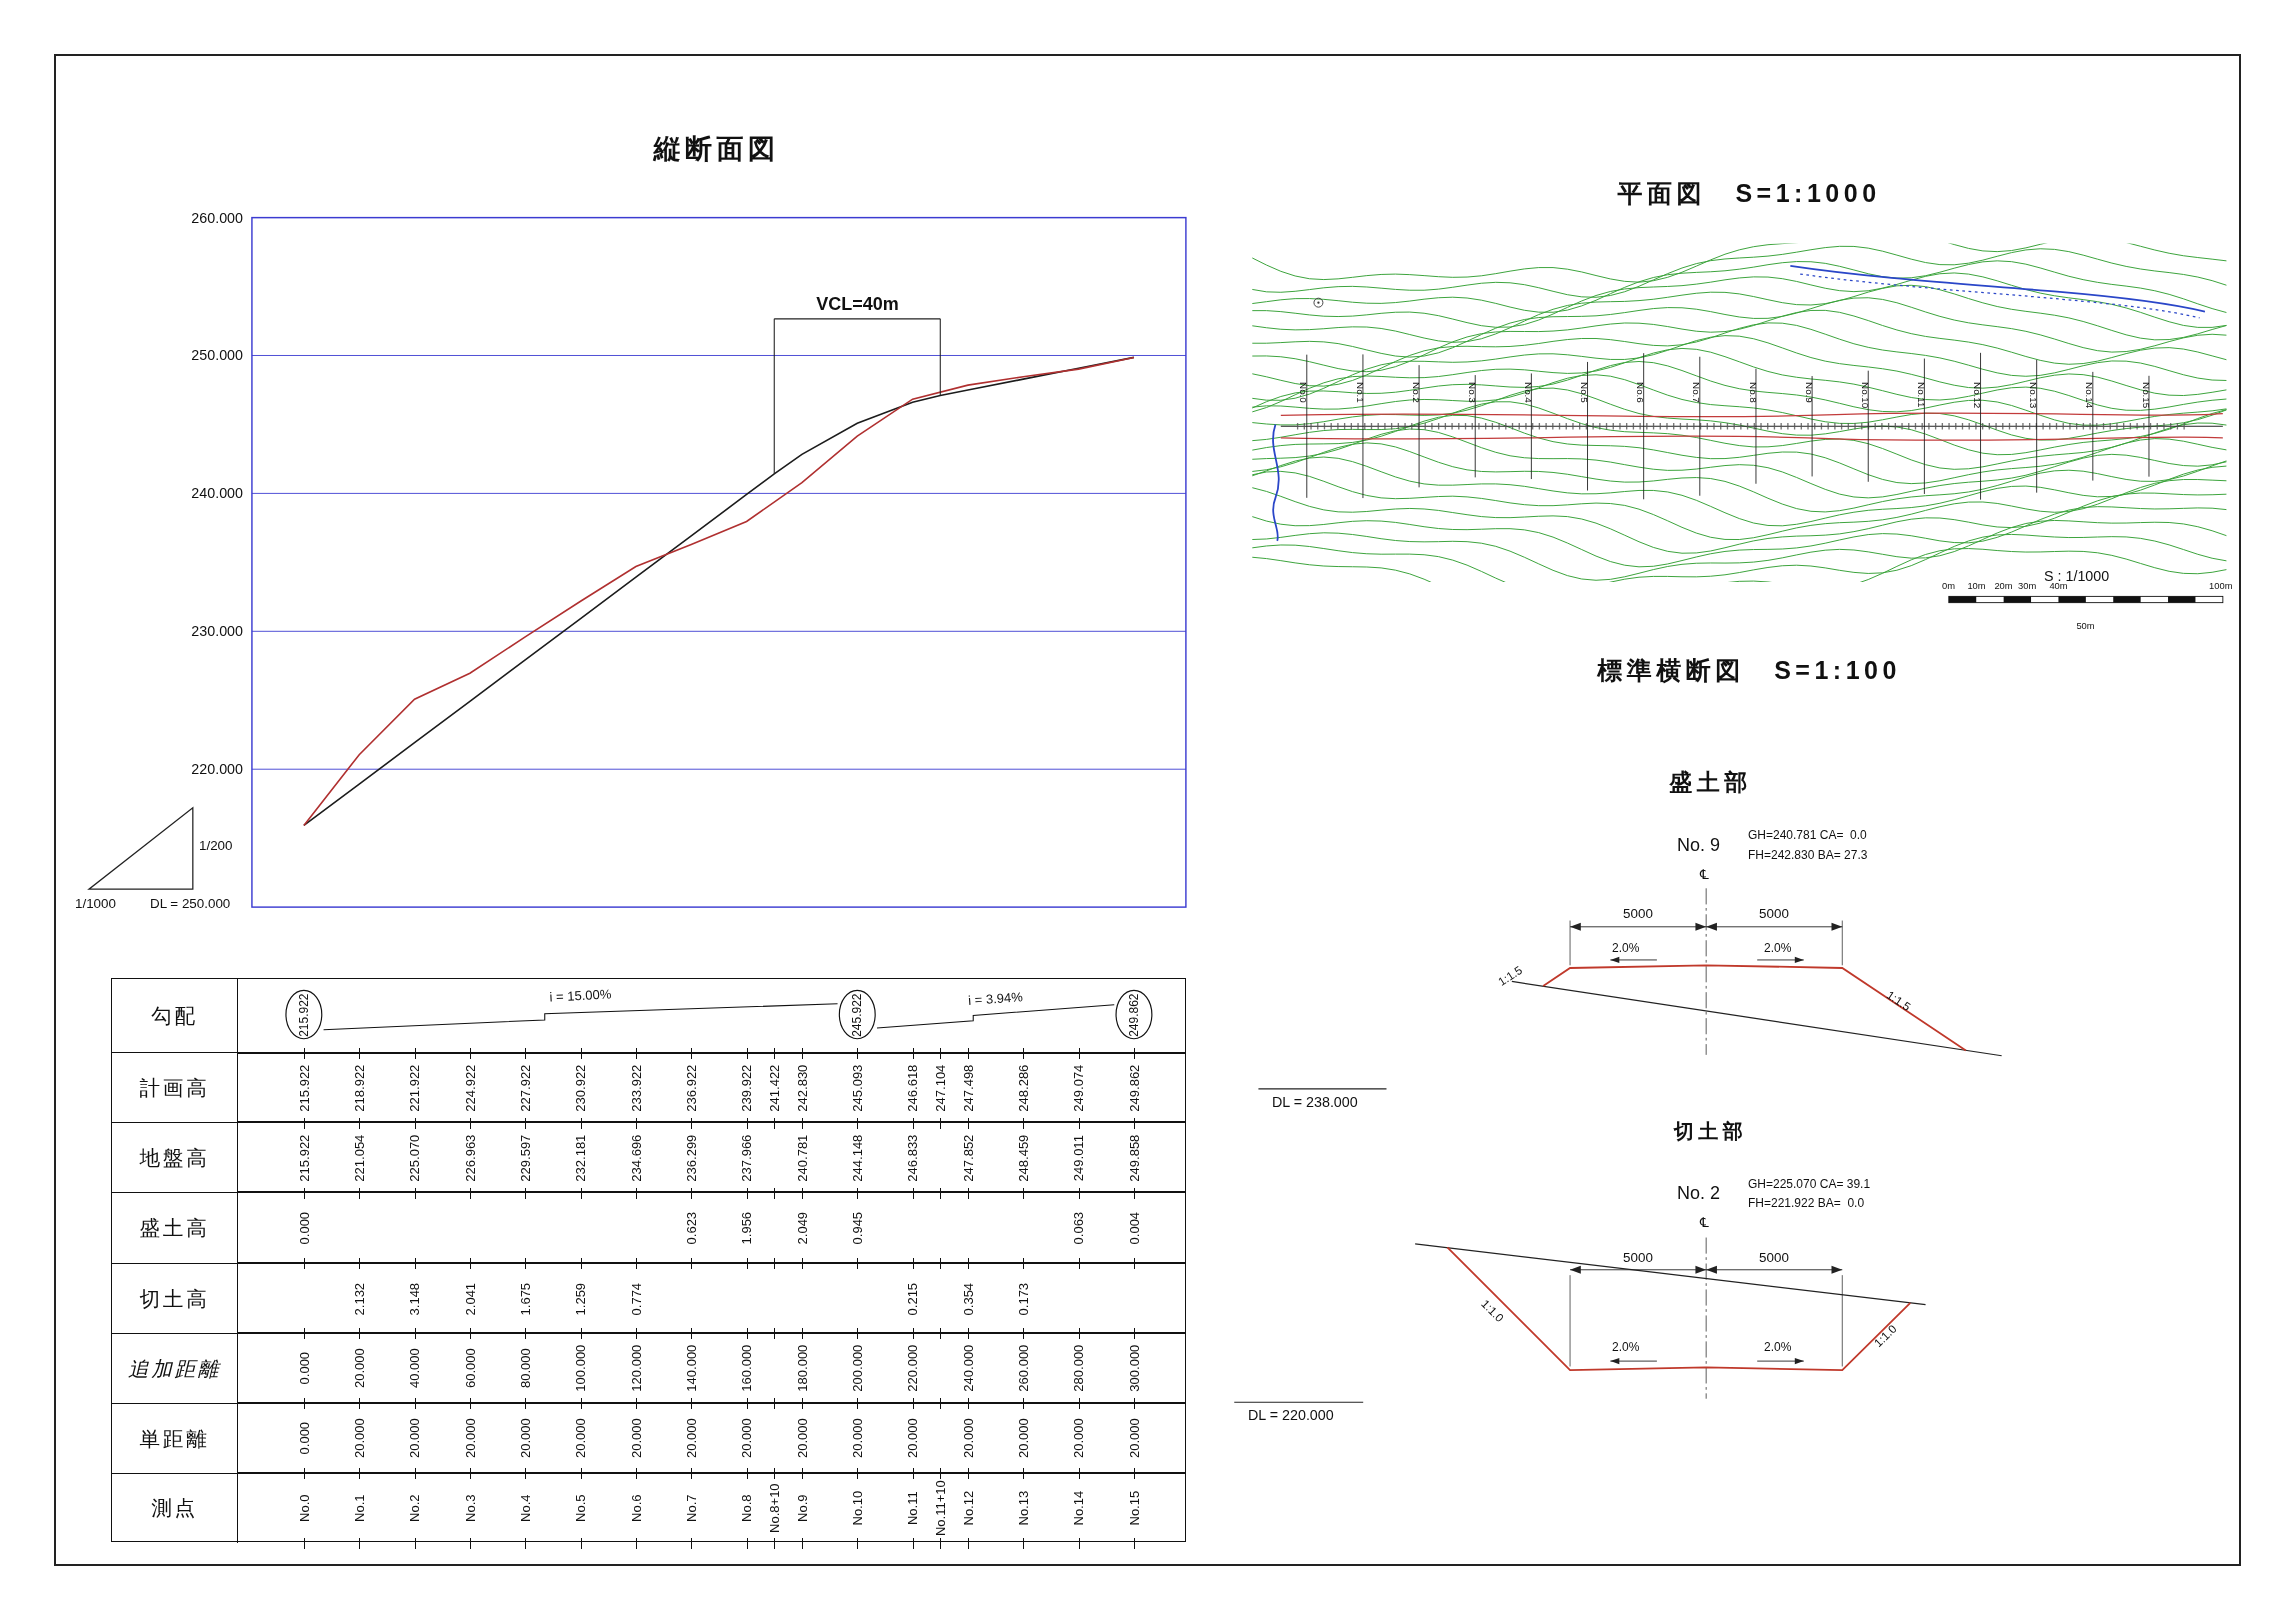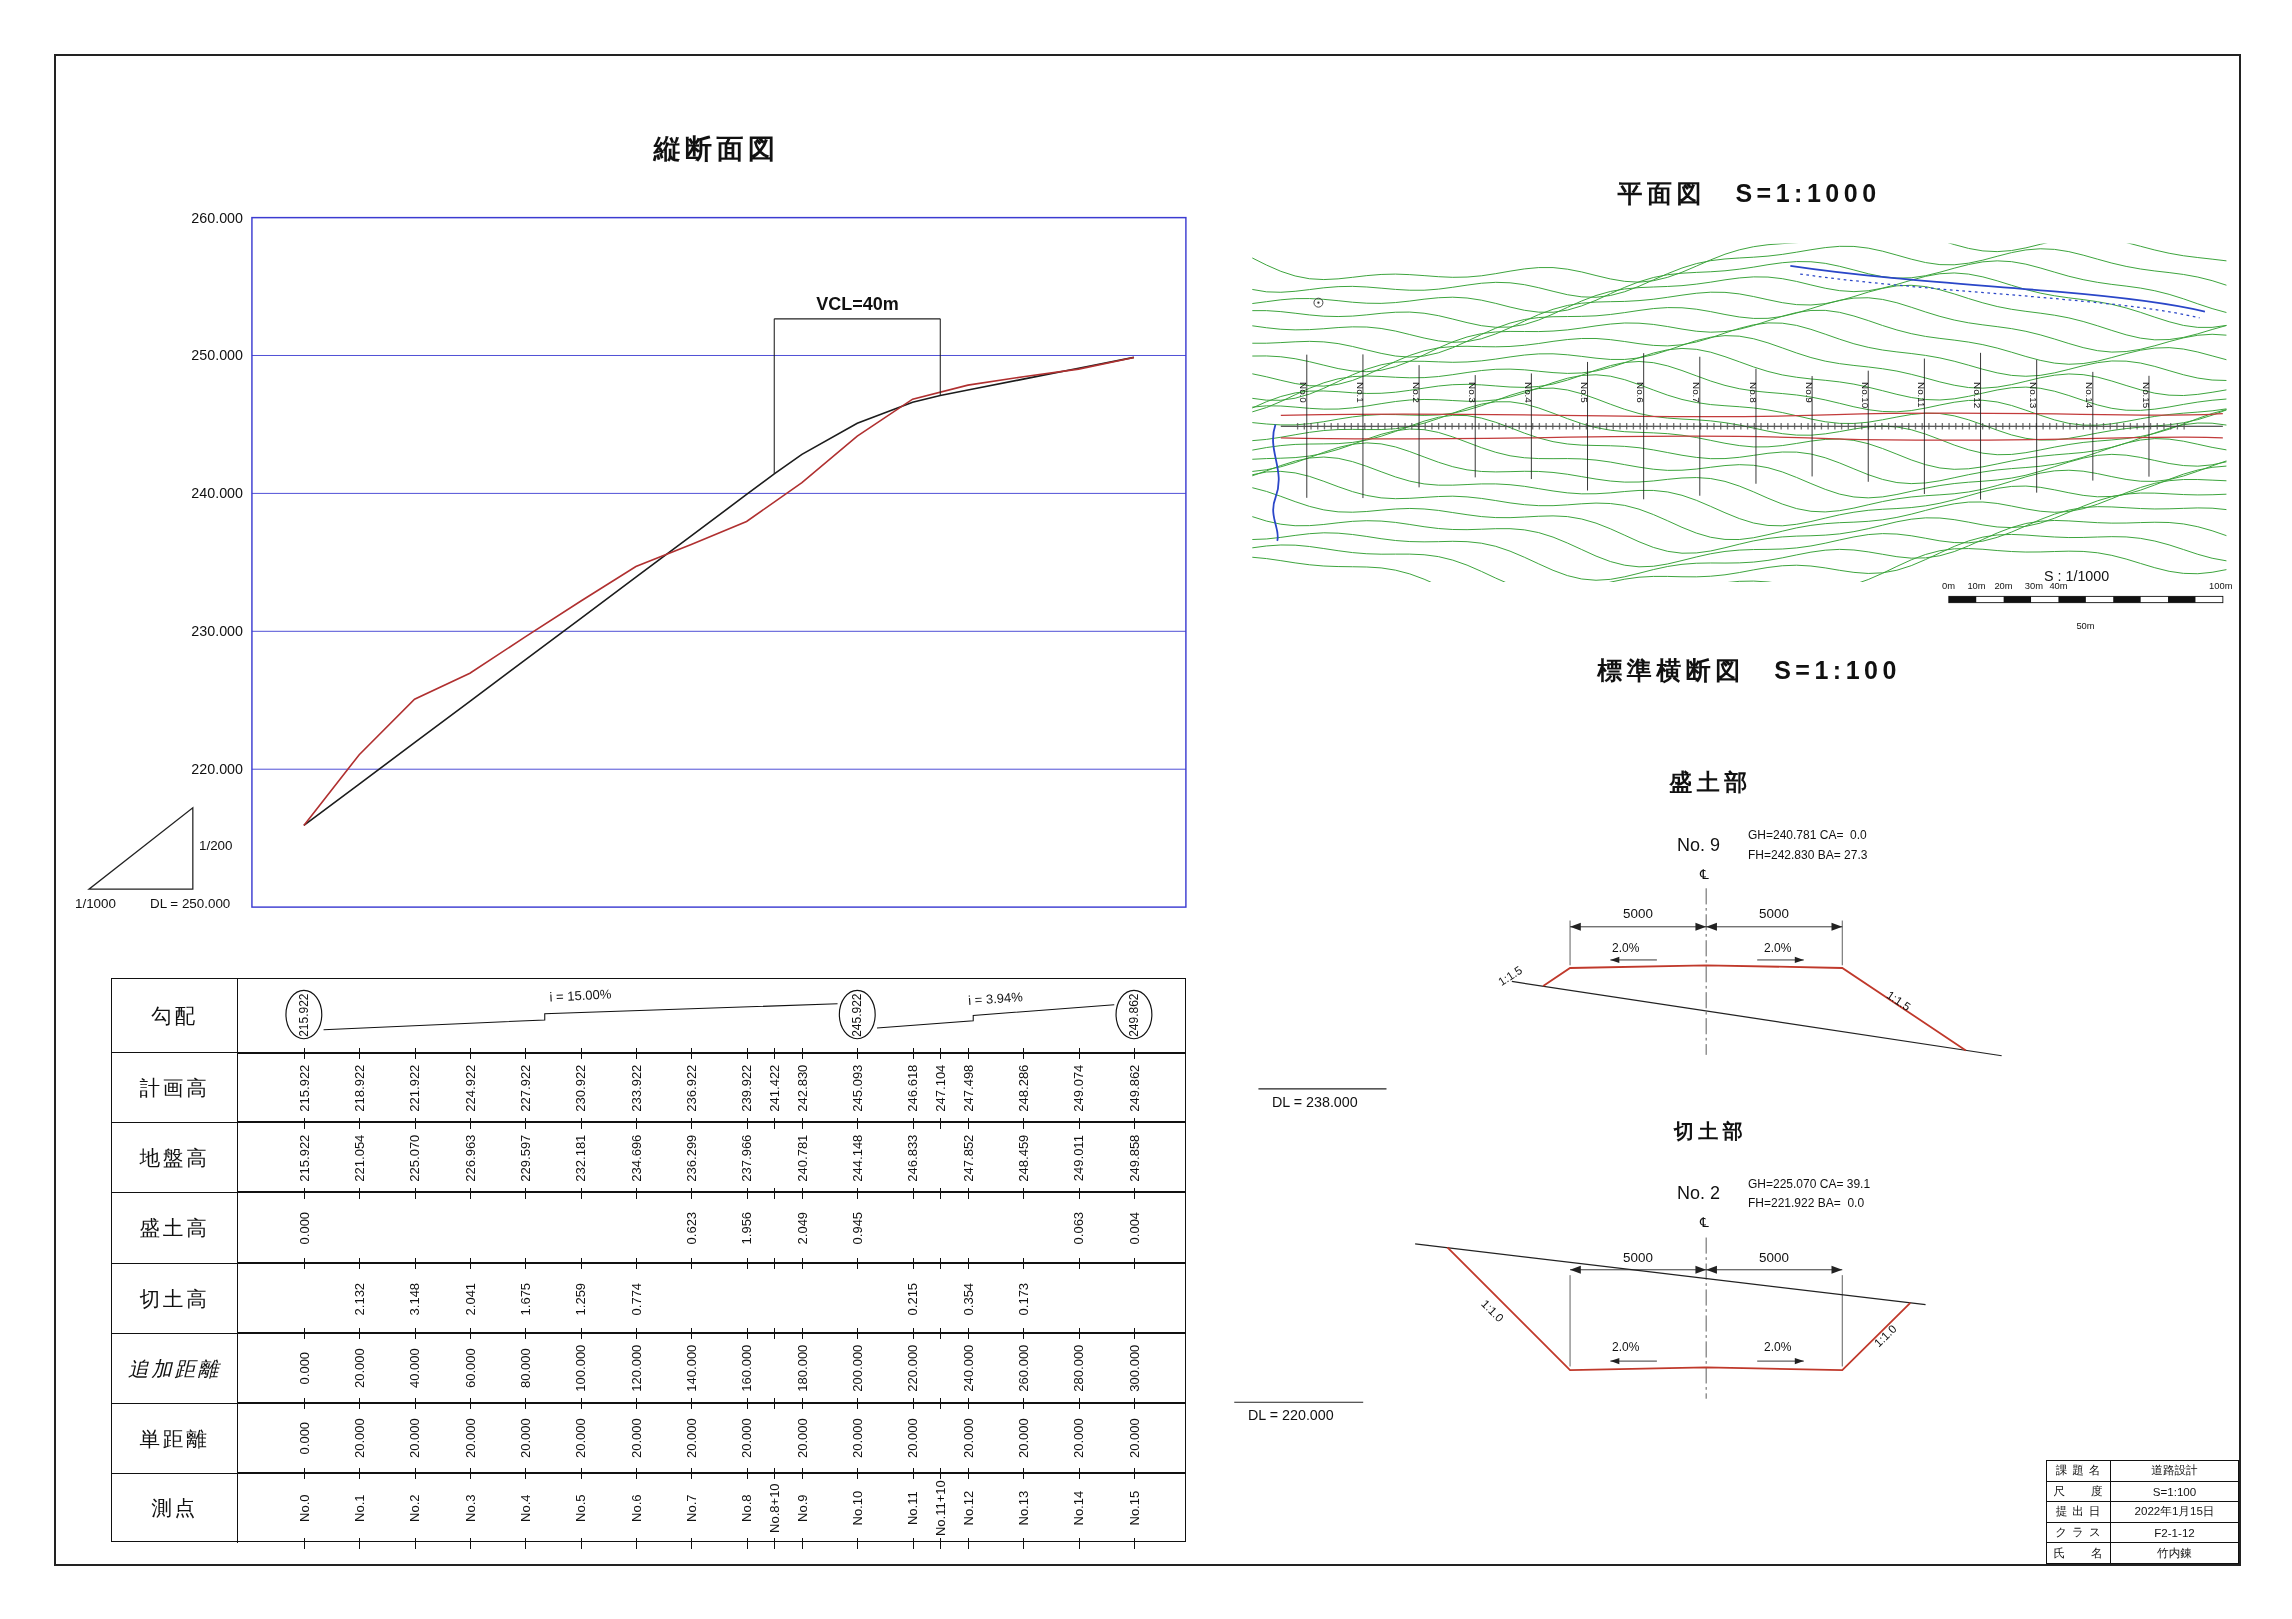--- a/index.html
+++ b/index.html
@@ -427,42 +427,20 @@
       <div class="lbl" style="left: 690px; top: 559px; width: 1.3px; height: 10.7px; background: rgb(17, 17, 17); position: absolute;"></div>
       <div class="lbl" style="left: 745px; top: 559px; width: 1.3px; height: 10.7px; background: rgb(17, 17, 17); position: absolute;"></div>
       <div class="lbl" style="left: 801px; top: 559px; width: 1.3px; height: 10.7px; background: rgb(17, 17, 17); position: absolute;"></div>
       <div class="lbl" style="left: 828px; top: 559px; width: 1.3px; height: 10.7px; background: rgb(17, 17, 17); position: absolute;"></div>
       <div class="lbl" style="left: 856px; top: 559px; width: 1.3px; height: 10.7px; background: rgb(17, 17, 17); position: absolute;"></div>
       <div class="lbl" style="left: 911px; top: 559px; width: 1.3px; height: 10.7px; background: rgb(17, 17, 17); position: absolute;"></div>
       <div class="lbl" style="left: 967px; top: 559px; width: 1.3px; height: 10.7px; background: rgb(17, 17, 17); position: absolute;"></div>
       <div class="lbl" style="left: 1022px; top: 559px; width: 1.3px; height: 10.7px; background: rgb(17, 17, 17); position: absolute;"></div>
     </div>
 
-  <div id="titleblock">
-    <div class="tb-row">
-      <div class="tb-label">課 題 名</div>
-      <div class="tb-value">道路設計</div>
-    </div>
-    <div class="tb-row">
-      <div class="tb-label">尺　　度</div>
-      <div class="tb-value">S=1:100</div>
-    </div>
-    <div class="tb-row">
-      <div class="tb-label">提 出 日</div>
-      <div class="tb-value">2022年1月15日</div>
-    </div>
-    <div class="tb-row">
-      <div class="tb-label">ク ラ ス</div>
-      <div class="tb-value">F2-1-12</div>
-    </div>
-    <div class="tb-row">
-      <div class="tb-label">氏　　名</div>
-      <div class="tb-value">竹内錬</div>
-    </div>
-  </div>
 <div class="lbl" style="left: 159px; top: 210px; width: 84px; text-align: right; font-size: 14.3px;">260.000</div>
     <div class="lbl" style="left: 159px; top: 347px; width: 84px; text-align: right; font-size: 14.3px;">250.000</div>
     <div class="lbl" style="left: 159px; top: 485px; width: 84px; text-align: right; font-size: 14.3px;">240.000</div>
     <div class="lbl" style="left: 159px; top: 623px; width: 84px; text-align: right; font-size: 14.3px;">230.000</div>
     <div class="lbl" style="left: 159px; top: 761px; width: 84px; text-align: right; font-size: 14.3px;">220.000</div>
     <div class="vert" style="left: 269px; top: 1008px; width: 70px; height: 14.3px; font-size: 12px;">215.922</div>
     <div class="vert" style="left: 822px; top: 1008px; width: 70px; height: 14.3px; font-size: 12px;">245.922</div>
     <div class="vert" style="left: 1099px; top: 1008px; width: 70px; height: 14.3px; font-size: 12px;">249.862</div>
     <div class="lbl" style="left: 531px; top: 989px; width: 99px; text-align: center; font-size: 13px; transform: rotate(-3deg);">i = 15.00%</div>
     <div class="lbl" style="left: 946px; top: 992px; width: 99px; text-align: center; font-size: 13px; transform: rotate(-4deg);">i = 3.94%</div>
@@ -478,18 +456,18 @@
     <div class="rot" style="left: 1815px; top: 382px; font-size: 9.9px; transform: rotate(90deg); transform-origin: left top;">No.9</div>
     <div class="rot" style="left: 1871px; top: 382px; font-size: 9.9px; transform: rotate(90deg); transform-origin: left top;">No.10</div>
     <div class="rot" style="left: 1927px; top: 382px; font-size: 9.9px; transform: rotate(90deg); transform-origin: left top;">No.11</div>
     <div class="rot" style="left: 1983px; top: 382px; font-size: 9.9px; transform: rotate(90deg); transform-origin: left top;">No.12</div>
     <div class="rot" style="left: 2039px; top: 382px; font-size: 9.9px; transform: rotate(90deg); transform-origin: left top;">No.13</div>
     <div class="rot" style="left: 2095px; top: 382px; font-size: 9.9px; transform: rotate(90deg); transform-origin: left top;">No.14</div>
     <div class="rot" style="left: 2152px; top: 382px; font-size: 9.9px; transform: rotate(90deg); transform-origin: left top;">No.15</div>
     <div class="lbl" style="left: 1936px; top: 581px; width: 25px; text-align: center; font-size: 9.4px;">0m</div>
     <div class="lbl" style="left: 1964px; top: 581px; width: 25px; text-align: center; font-size: 9.4px;">10m</div>
     <div class="lbl" style="left: 1991px; top: 581px; width: 25px; text-align: center; font-size: 9.4px;">20m</div>
-    <div class="lbl" style="left: 2018px; top: 581px; width: 25px; text-align: right; font-size: 9.4px;">30m</div>
+    <div class="lbl" style="left: 2018px; top: 581px; width: 25px; text-align: left; font-size: 9.4px;">30m</div>
     <div class="lbl" style="left: 2046px; top: 581px; width: 25px; text-align: center; font-size: 9.4px;">40m</div>
     <div class="lbl" style="left: 2073px; top: 581px; width: 25px; text-align: center; font-size: 9.4px; margin-top: 40px;">50m</div>
     <div class="lbl" style="left: 2209px; top: 581px; width: 36px; font-size: 9.4px;">100m</div>
   </div>
 
 
 </body></html>

